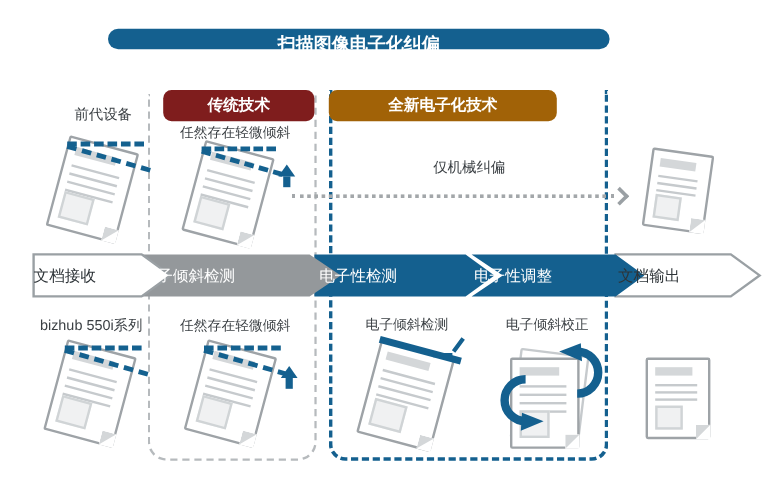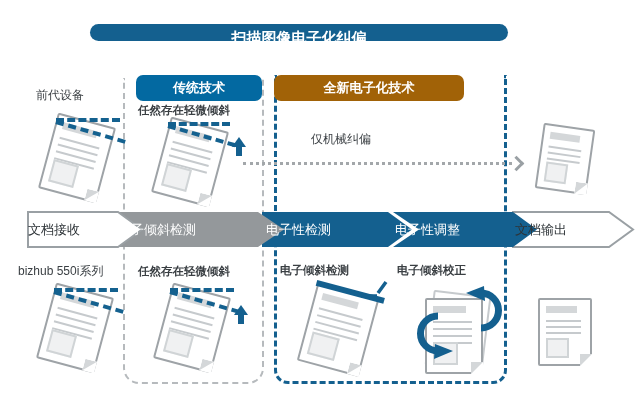--- a/index.html
+++ b/index.html
@@ -12,26 +12,26 @@
               border-radius:14px;color:#fff;text-align:center;line-height:27px;
               font-size:15px;font-weight:bold;z-index:9;}
 
   
   .col-trad{position:absolute;left:123px;top:78px;width:141px;height:306px;
             border:2px dashed #b6babd;border-top:none;border-radius:0 0 16px 16px;z-index:1;}
   .col-elec{position:absolute;left:274px;top:75px;width:233px;height:309px;
             border:3px dashed #14608F;border-top:none;border-radius:0 0 14px 14px;z-index:1;}
   .hdr{position:absolute;height:26px;color:#fff;text-align:center;line-height:26px;
        font-size:13px;font-weight:bold;border-radius:7px;z-index:2;}
-  .hdr-trad{left:136px;top:75px;width:126px;background:#0369a1;}
+  .hdr-trad{left:136px;top:75px;width:126px;background:#7f1d1d;}
   .hdr-elec{left:274px;top:75px;width:190px;background:#a16207;}
 
   
-  .lbl{position:absolute;color:#3a3f43;font-size:12px;z-index:6;}
-  .note{font-size:11.5px;font-weight:bold;}
+  .lbl{position:absolute;color:#3a3f43;font-size:12px;text-align:center;z-index:6;}
+  .note{font-size:11.5px;}
   .lbl-prev{left:36px;top:87px;width:100px;}
   .lbl-bizhub{left:18px;top:263px;width:116px;}
   .note-trad-top{left:138px;top:103px;width:116px;}
   .note-trad-bottom{left:138px;top:264px;width:116px;}
   .lbl-detect{left:280px;top:263px;width:118px;}
   .lbl-correct{left:397px;top:263px;width:118px;}
   .lbl-bypass{left:311px;top:131px;width:160px;}
 
   
   .bypass-line{position:absolute;left:243px;top:162px;width:269px;height:0;

